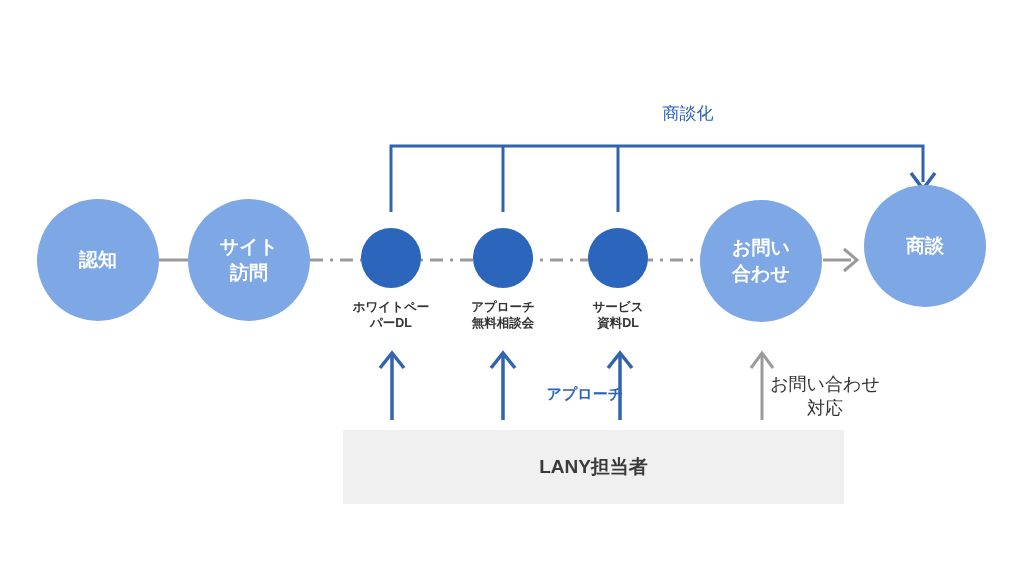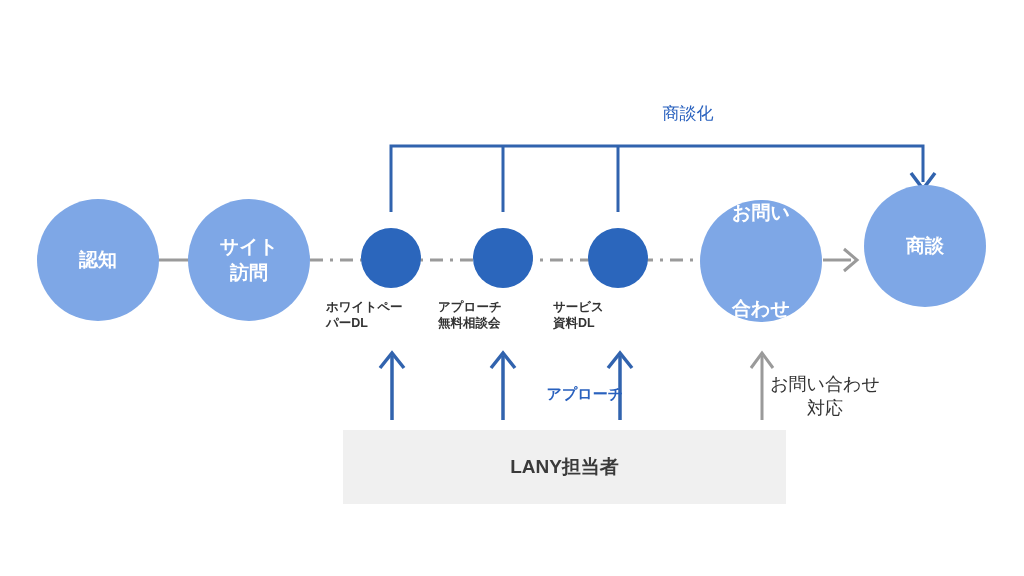--- a/index.html
+++ b/index.html
@@ -44,20 +44,21 @@
   .small-circle {
     position: absolute;
     width: 60px; height: 60px;
     border-radius: 50%;
     background: var(--touchpoint-circle);
     z-index: 2;
   }
   .tp-label {
     position: absolute;
     width: 130px;
+    text-align: center;
     font-weight: bold;
     font-size: 12.5px;
     line-height: 1.28;
     color: var(--text-dark);
     z-index: 2;
   }
   .bracket-label {
     position: absolute;
     left: 608px; top: 102px;
     width: 160px;
@@ -84,21 +85,21 @@
     text-align: center;
     color: var(--text-dark);
     font-weight: normal;
     font-size: 18px;
     line-height: 1.32;
     z-index: 2;
   }
   .actor-box {
     position: absolute;
     left: 343px; top: 430px;
-    width: 443px; height: 74px;
+    width: 501px; height: 74px;
     background: var(--box-bg);
     color: #3a3a3a;
     font-weight: bold;
     font-size: 19px;
     display: flex;
     align-items: center;
     justify-content: center;
     z-index: 2;
   }
 </style>
@@ -134,21 +135,21 @@
 
   <div class="bracket-label">商談化</div>
 
   <div class="big-circle" style="left:37px; top:199px;">
     <span>認知</span>
   </div>
   <div class="big-circle" style="left:188px; top:199px;">
     <span>サイト</span>
     <span>訪問</span>
   </div>
-  <div class="big-circle" style="left:700px; top:200px;justify-content:space-between;">
+  <div class="big-circle" style="left:700px; top:200px;">
     <span>お問い</span>
     <span>合わせ</span>
   </div>
   <div class="big-circle" style="left:864px; top:185px;">
     <span>商談</span>
   </div>
 
   <div class="small-circle" style="left:361px; top:228px;"></div>
   <div class="small-circle" style="left:473px; top:228px;"></div>
   <div class="small-circle" style="left:588px; top:228px;"></div>

